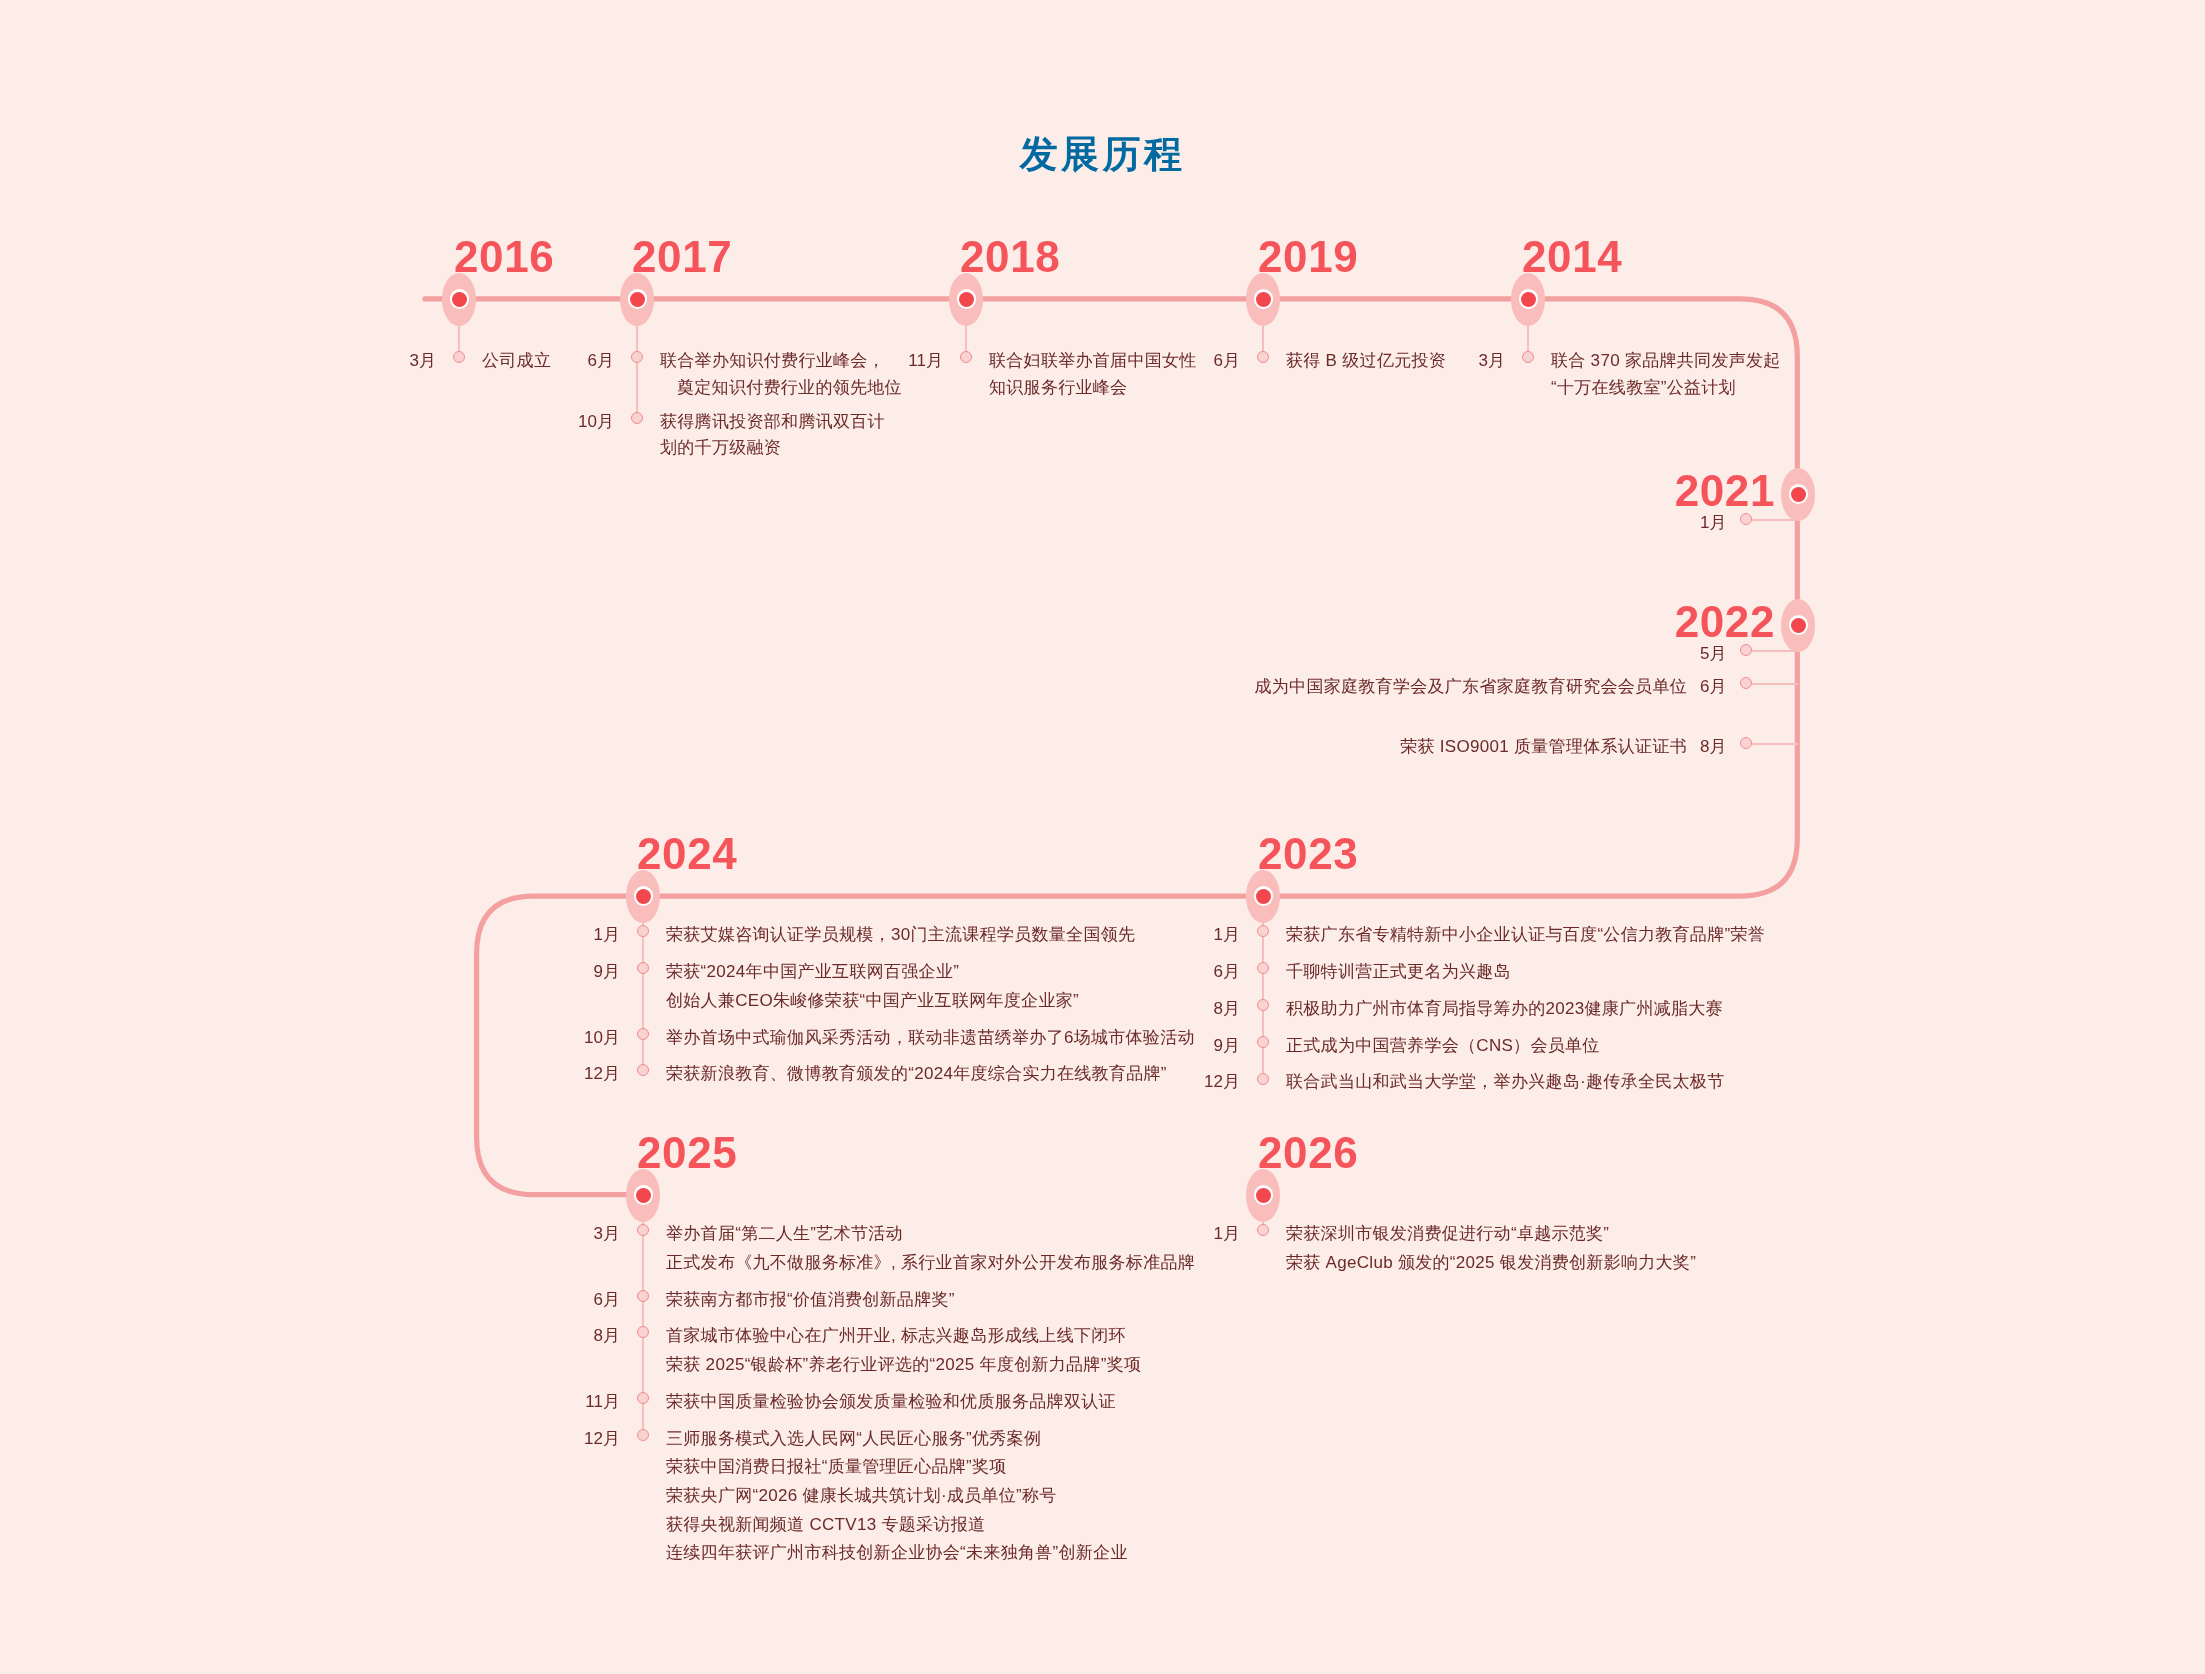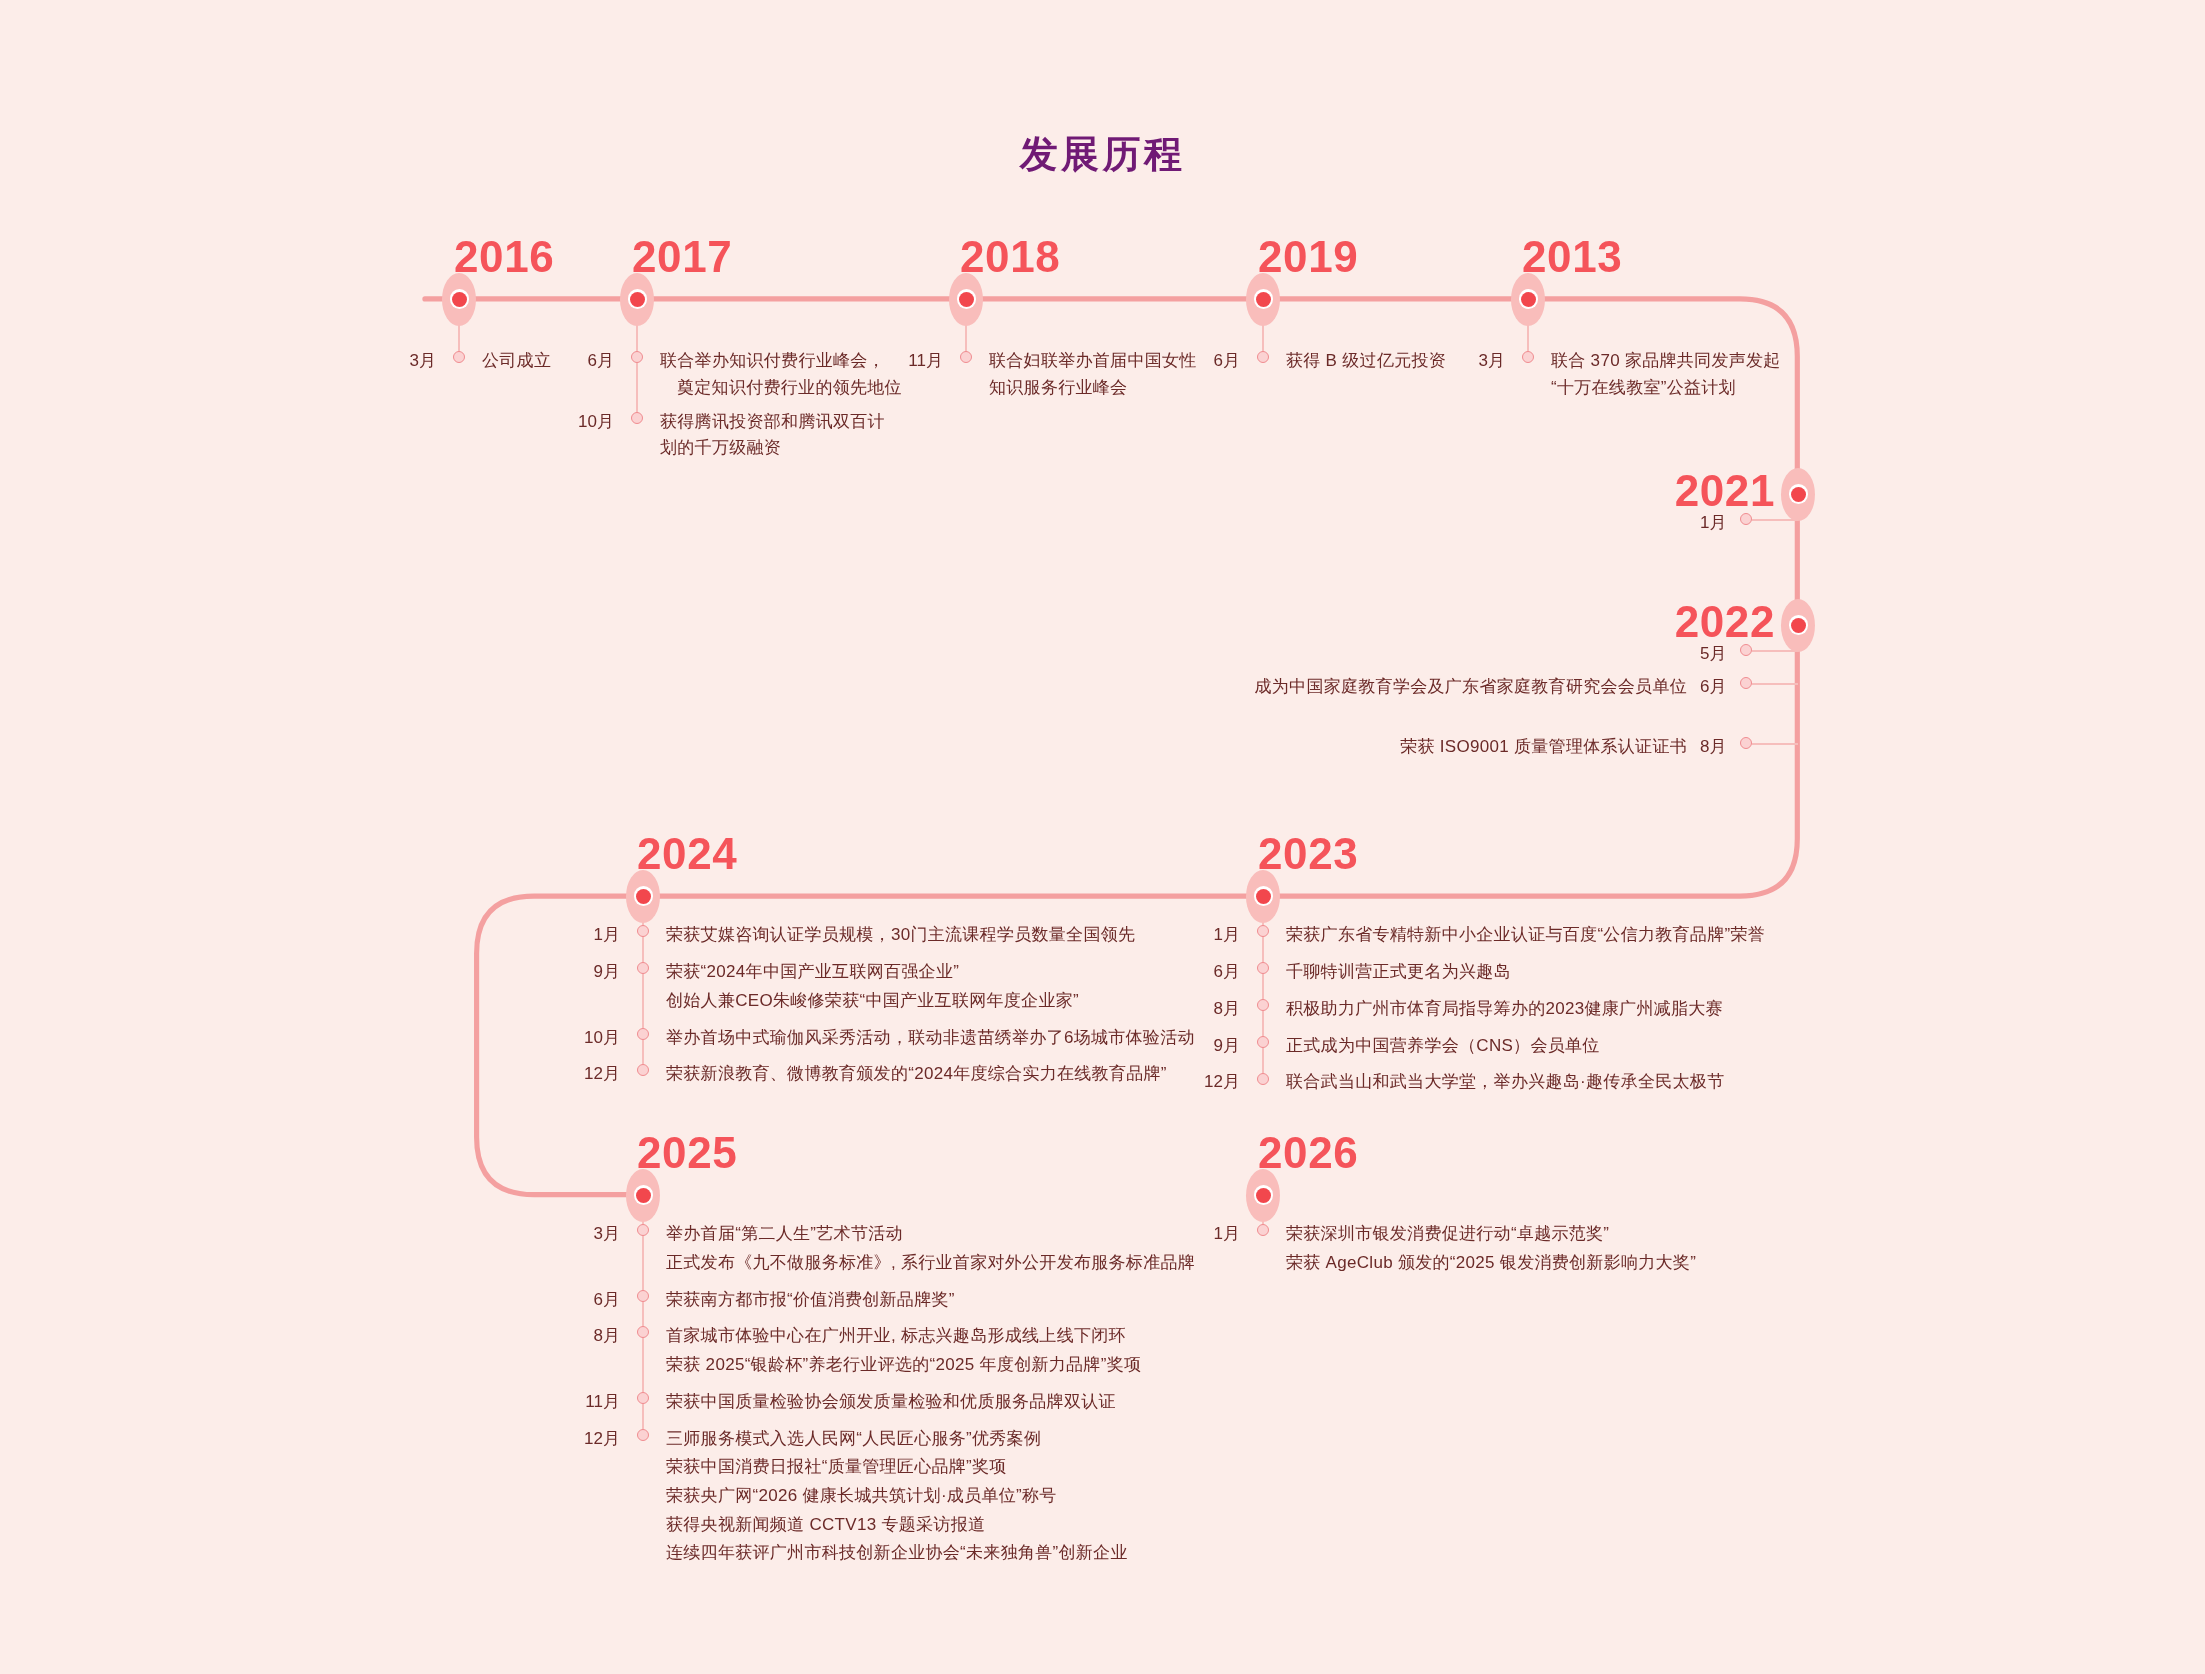--- a/index.html
+++ b/index.html
@@ -19,21 +19,21 @@
   .layer{position:absolute;left:0;top:0;width:2205px;height:1675px;z-index:3;}
 
   
   #title{
     position:absolute;
     left:0;top:129px;width:2205px;
     text-align:center;
     font-size:38px;
     font-weight:700;
     letter-spacing:3.4px;
-    color:#701a75;
+    color:#0369a1;
     z-index:5;
   }
 
   
   .year{
     position:absolute;
     font-size:44px;
     font-weight:700;
     color:#F5545A;
     letter-spacing:0.6px;
@@ -178,21 +178,21 @@
       <div class="year" style="left: 1258px; top: 232px;">2019</div>
       <div class="node" style="left: 1263px; top: 299px;">
         <div class="halo"></div>
         <div class="ring"></div>
         <div class="core"></div>
       </div>
       <div class="mdot" style="left: 1263px; top: 357px;"></div>
       <div class="month l" style="left: 1131px; top: 349px; width: 109px;">6月</div>
       <div class="desc" style="left: 1286px; top: 349px;">获得 B 级过亿元投资</div>
       <div class="stem" style="left: 1263px; top: 325px; height: 32px;"></div>
-      <div class="year" style="left: 1522px; top: 232px;">2013</div>
+      <div class="year" style="left: 1522px; top: 232px;">2014</div>
       <div class="node" style="left: 1528px; top: 299px;">
         <div class="halo"></div>
         <div class="ring"></div>
         <div class="core"></div>
       </div>
       <div class="mdot" style="left: 1528px; top: 357px;"></div>
       <div class="month l" style="left: 1396px; top: 349px; width: 109px;">3月</div>
       <div class="desc" style="left: 1551px; top: 349px;">联合 370 家品牌共同发声发起</div>
       <div class="desc" style="left: 1551px; top: 376px;">“十万在线教室”公益计划</div>
       <div class="stem" style="left: 1528px; top: 325px; height: 32px;"></div>

